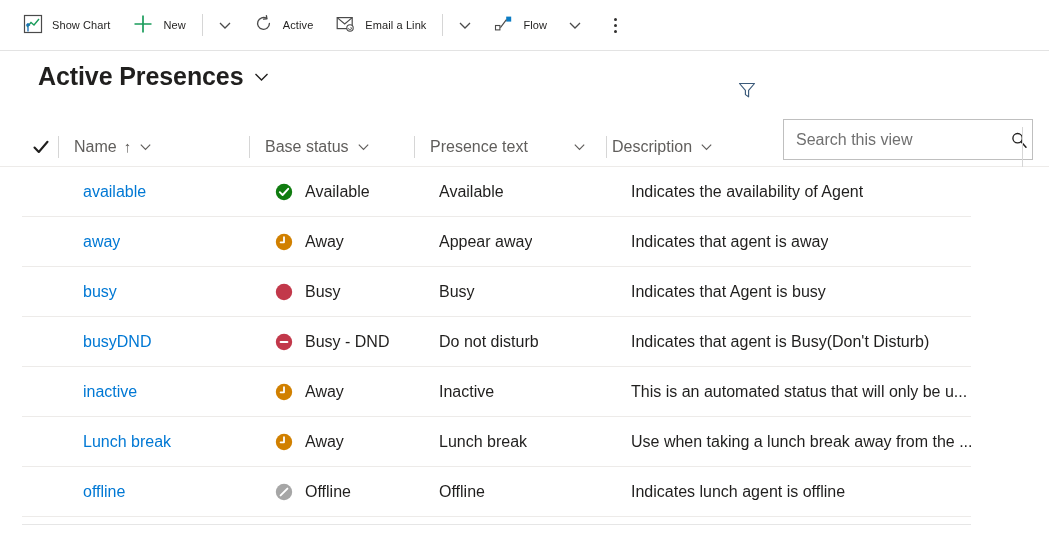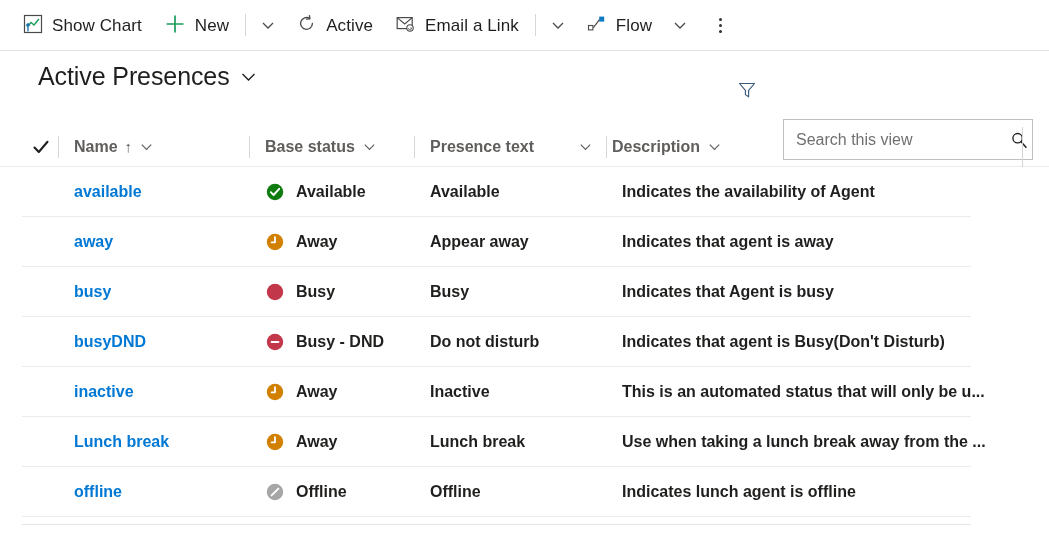--- a/index.html
+++ b/index.html
@@ -19,21 +19,21 @@
     border-bottom: 1px solid #e3e3e3;
     background: #ffffff;
   }
   .cmd {
     display: flex; align-items: center; gap: 9px;
     height: 40px; padding: 0 11px;
     cursor: pointer; user-select: none;
     color: #201f1e; font-size: 17px; line-height: 1;
     white-space: nowrap;
   }
-  .cmd .lbl { font-size: 17px; color: #201f1e; letter-spacing: .1px; }
+  .cmd .lbl { font-size: 11px; color: #201f1e; letter-spacing: .1px; }
   .cmd-first { margin-left: 12px; }
   .caret-btn {
     display:flex; align-items:center; justify-content:center;
     width: 34px; height: 38px; cursor: pointer;
   }
   .vsep { width: 1px; height: 22px; background: #d6d6d6; margin: 0 5px; }
   .ellipsis-btn {
     display:flex; align-items:center; justify-content:center;
     width: 34px; height: 38px; cursor:pointer; margin-left: 6px;
   }
@@ -43,21 +43,21 @@
   
   .viewbar {
     position: absolute; left:0; top: 52px; width: 1049px; height: 68px;
   }
   .viewtitle {
     position: absolute; left: 38px; top: 10px;
     display: flex; align-items: center; gap: 9px;
     cursor: pointer;
   }
   .viewtitle .t {
-    font-size: 25px; color: #201f1e; font-weight: 400; letter-spacing: -0.1px;
+    font-size: 25px; color: #201f1e; font-weight: 700; letter-spacing: -0.1px;
   }
   .filter-btn {
     position: absolute; left: 731px; top: 22px;
     width: 32px; height: 32px; display:flex; align-items:center; justify-content:center;
     cursor: pointer;
   }
   .searchbox {
     position: absolute; left: 783px; top: 67px; width: 250px; height: 41px;
     border: 1px solid #bfbfbf; background: #fff;
     display:flex; align-items:center; padding: 0 10px 0 12px;
@@ -65,21 +65,21 @@
   }
   .searchbox input {
     flex: 1 1 auto; border: 0; outline: 0; background: transparent;
     font-family: "Liberation Sans", sans-serif;
     font-size: 16px; color: #323130; padding: 0;
   }
   .searchbox input::placeholder { color: #707070; }
   .search-ico { flex: 0 0 auto; display:flex; align-items:center; margin-left:6px; cursor:pointer; }
 
   
-  .grid { position: absolute; left: 0; top: 127px; width: 1049px; font-weight: bold; }
+  .grid { position: absolute; left: 0; top: 127px; width: 1049px; }
   .hdr-row {
     position: relative; display:flex; align-items:center;
     height: 40px; padding-left: 22px;
     border-bottom: 1px solid #edebe9;
   }
   .hdr-row::after {
     content:""; position:absolute; left:22px; right:78px; bottom:-1px; height:1px; background:#edebe9;
   }
   .selall {
     width: 36px; flex:0 0 36px; display:flex; align-items:center; justify-content:flex-start;
@@ -97,21 +97,21 @@
   .hcell .sortarrow { color:#605e5c; font-size:15px; }
 
   .c-name  { width: 175px; flex:0 0 175px; }
   .c-base  { width: 165px; flex:0 0 165px;margin-left:16px; }
   .c-pres  { width: 192px; flex:0 0 192px;gap:44px; }
   .c-desc  { width: 416px; flex:0 0 416px;padding-left:6px; }
   .c-end   { width: 1px; flex:0 0 1px; height:40px; background:#d6d6d6; margin-top:0; }
 
   .row {
     position: relative; display:flex; align-items:center;
-    height: 50px; padding-left: 22px; cursor: pointer;
+    height: 50px; padding-left: 13px; cursor: pointer; justify-content: center;
   }
   .row::after {
     content:""; position:absolute; left:22px; right:78px; bottom:0; height:1px; background:#edebe9;
   }
   .row .cell { display:flex; align-items:center; height:50px; padding-left:16px; padding-right:10px; }
   .row .cell.sel { width:36px; flex:0 0 36px; padding:0; }
   .link {
     color: #0078d4; font-size: 16px; text-decoration: none; cursor: pointer;
     white-space: nowrap; overflow: hidden; text-overflow: ellipsis;
   }

